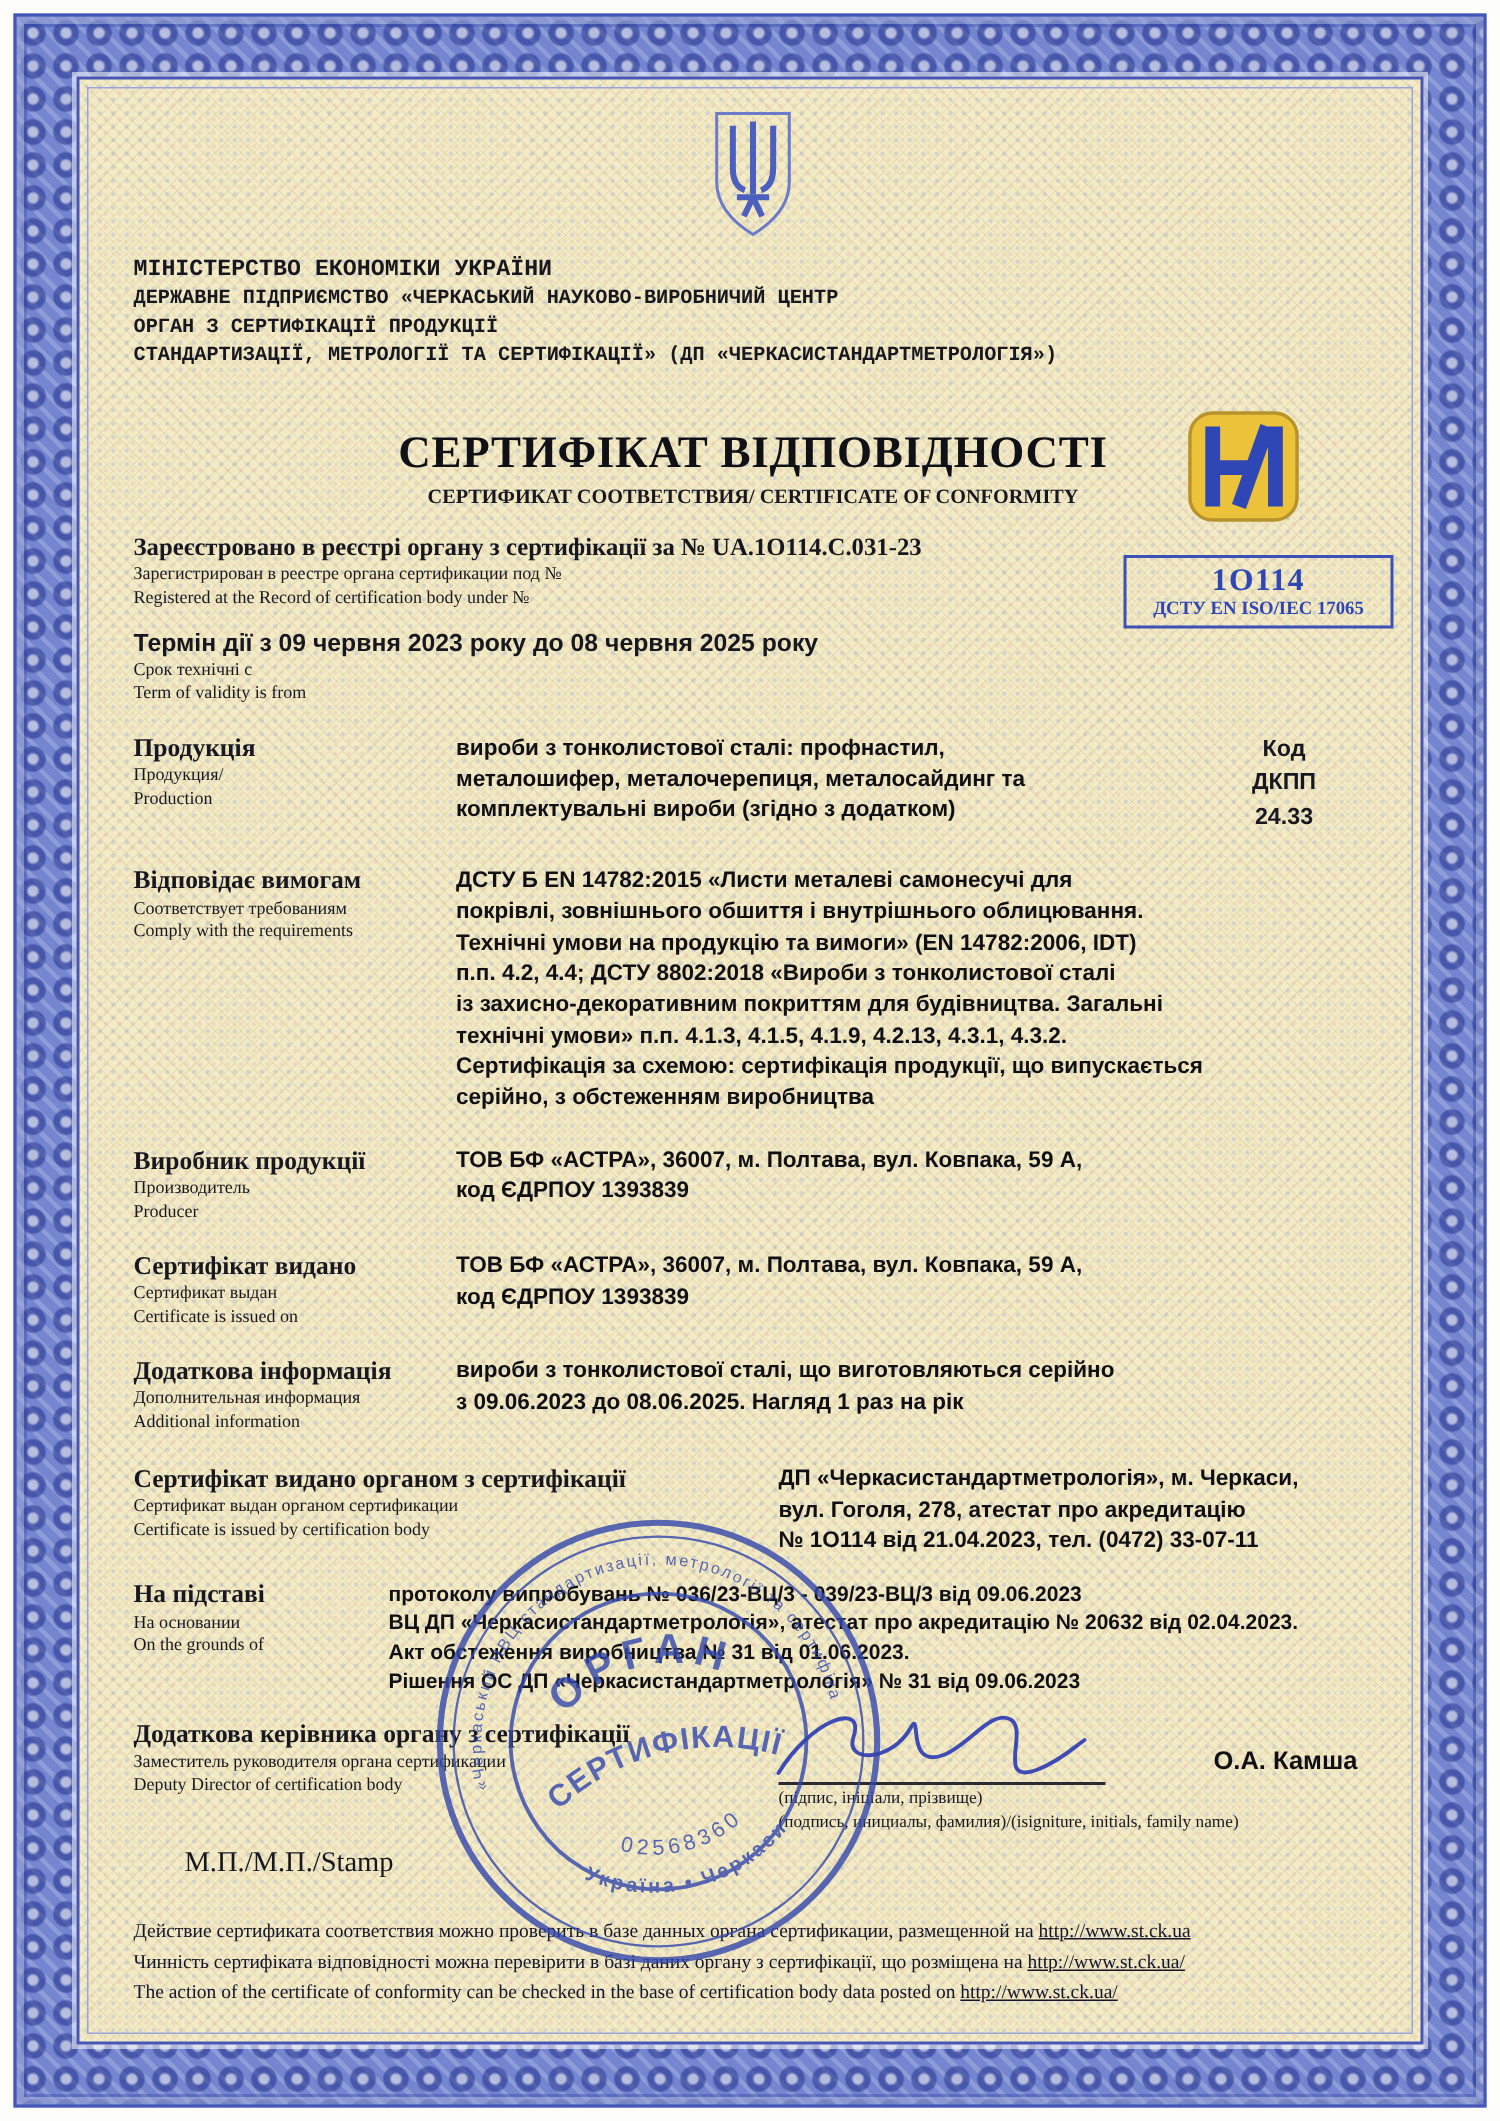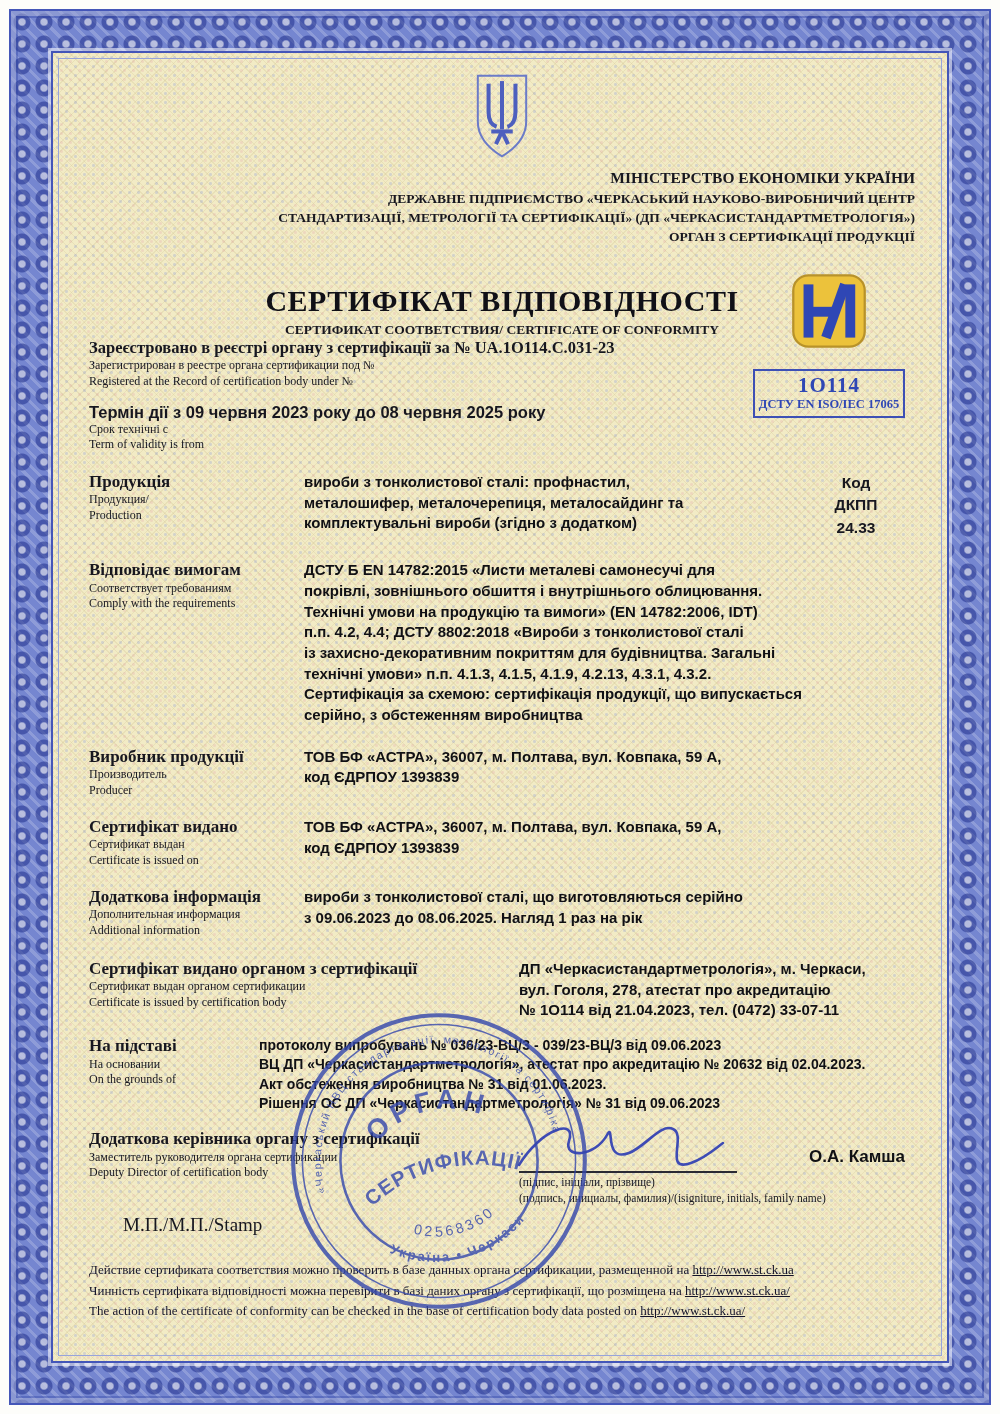--- a/index.html
+++ b/index.html
@@ -21,48 +21,48 @@
     background-image:
       radial-gradient(circle, rgba(140,155,215,.30) 1.2px, transparent 1.8px),
       radial-gradient(circle, rgba(222,150,165,.22) 1.2px, transparent 1.8px),
       repeating-linear-gradient(45deg, rgba(205,190,140,.25) 0 1px, transparent 1px 6px),
       repeating-linear-gradient(-45deg, rgba(205,190,140,.25) 0 1px, transparent 1px 6px);
     background-size:9px 9px,9px 9px,auto,auto;
     background-position:0 0,4px 4px,0 0,0 0;}
   .paper{box-sizing:border-box;height:100%;position:relative;border:1px solid #98a4da;
     padding:12px 26px 10px 30px;overflow:hidden;}
   .emblem-wrap{text-align:center;margin-top:2px;}
-  .ministry{margin-top:4px;text-align:right;font-weight:bold;line-height:1.42;}
+  .ministry{margin-top:4px;text-align:left;font-weight:bold;line-height:1.42;font-family:Liberation Mono, monospace;}
   .ministry .m1{font-size:15.5px;}
   .ministry .m2{font-size:13.5px;}
 
   .title{margin-top:38px;text-align:center;font-weight:bold;font-size:30px;letter-spacing:.5px;color:#101017;}
   .subtitle{margin-top:4px;text-align:center;font-weight:bold;font-size:13.5px;}
 
-  .reg{}
+  .reg{margin-top:16px;}
   .reg-ua{font-weight:bold;font-size:16.5px;}
   .small-sub{font-size:12px;line-height:1.3;}
 
   .validity{margin-top:13px;}
   .validity-ua{font-family:"Liberation Sans",sans-serif;font-weight:bold;font-size:16.5px;}
 
   .row{display:flex;align-items:flex-start;}
   .lbl{width:215px;flex:0 0 auto;box-sizing:border-box;padding-right:8px;}
   .l-ua{font-weight:bold;font-size:17px;line-height:1.2;}
   .l-sub{font-size:12px;line-height:1.28;}
   .val{flex:1;font-family:"Liberation Sans",sans-serif;font-weight:bold;font-size:15px;
        line-height:1.38;white-space:pre-line;color:#101014;}
   .code{flex:0 0 118px;text-align:center;font-family:"Liberation Sans",sans-serif;font-weight:bold;
         font-size:15.5px;line-height:1.45;white-space:pre-line;margin-top:0;}
 
   .mt20{margin-top:19px;} .mt22{margin-top:21px;} .mt16{margin-top:15px;}
 
   
   .accr{position:absolute;top:214px;right:32px;width:160px;text-align:center;}
-  .accr-box{margin:16px auto 4px;border:2px solid #3d50b5;padding:2px 2px 4px;color:#2f47b5;width:152px;box-sizing:border-box;}
+  .accr-box{margin:16px auto 4px;border:2px solid #3d50b5;padding:2px 2px 4px;color:#2f47b5;width:180px;box-sizing:border-box;}
   .accr-num{font-weight:bold;font-size:21px;line-height:1.15;letter-spacing:1px;}
   .accr-std{font-weight:bold;font-size:12.5px;line-height:1.15;}
 
   
   .wlbl{width:430px;flex:0 0 auto;box-sizing:border-box;padding-right:10px;}
   .glbl{width:170px;flex:0 0 auto;box-sizing:border-box;padding-right:6px;}
   .grounds-val{font-size:14px;}
 
   
   .dep-row{margin-top:16px;display:flex;align-items:flex-start;}
@@ -100,22 +100,22 @@
           <path d="M50,12 V84"></path>
           <path d="M34,87 H66"></path>
           <path d="M50,87 L41,106 M50,87 L59,106"></path>
         </g>
       </svg>
     </div>
 
     <div class="ministry">
       <div class="m1">МІНІСТЕРСТВО ЕКОНОМІКИ УКРАЇНИ</div>
       <div class="m2">ДЕРЖАВНЕ ПІДПРИЄМСТВО «ЧЕРКАСЬКИЙ НАУКОВО-ВИРОБНИЧИЙ ЦЕНТР</div>
+      <div class="m2">ОРГАН З СЕРТИФІКАЦІЇ ПРОДУКЦІЇ</div>
       <div class="m2">СТАНДАРТИЗАЦІЇ, МЕТРОЛОГІЇ ТА СЕРТИФІКАЦІЇ» (ДП «ЧЕРКАСИСТАНДАРТМЕТРОЛОГІЯ»)</div>
-      <div class="m2">ОРГАН З СЕРТИФІКАЦІЇ ПРОДУКЦІЇ</div>
     </div>
 
     <div class="title">СЕРТИФІКАТ ВІДПОВІДНОСТІ</div>
     <div class="subtitle">СЕРТИФИКАТ СООТВЕТСТВИЯ/ CERTIFICATE OF CONFORMITY</div>
 
     <div class="accr">
       <svg viewBox="0 0 100 100" width="76" height="76" aria-hidden="true">
         <rect x="3" y="3" width="94" height="94" rx="20" fill="#ecc23b" stroke="#b8922a" stroke-width="3"></rect>
         <g stroke="#2f47b5" stroke-width="13" fill="none">
           <path d="M23,15 V85"></path>

